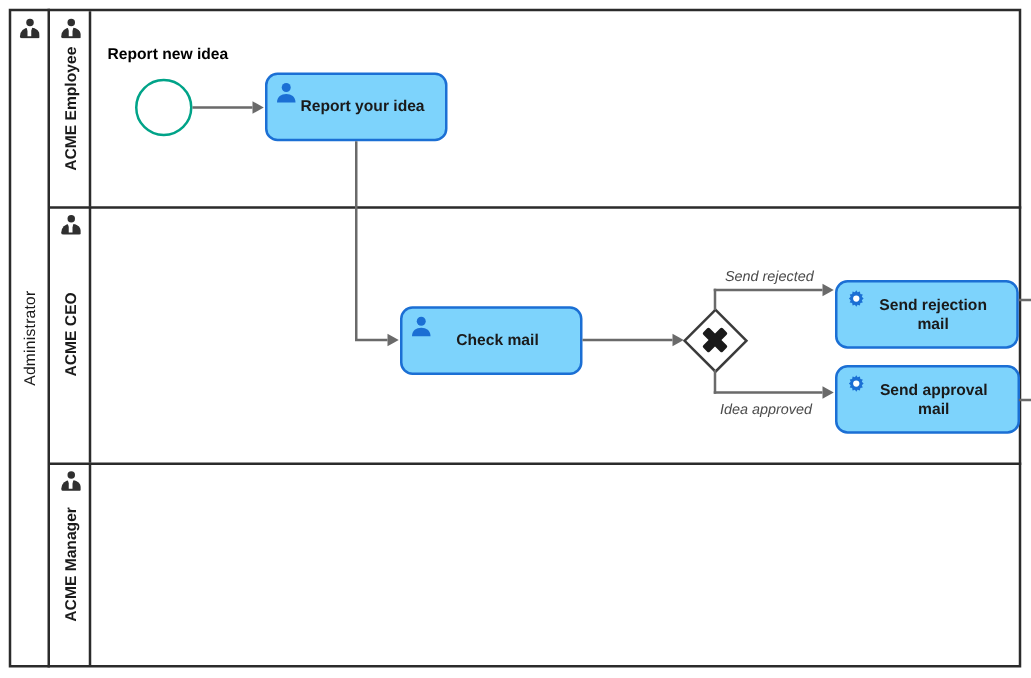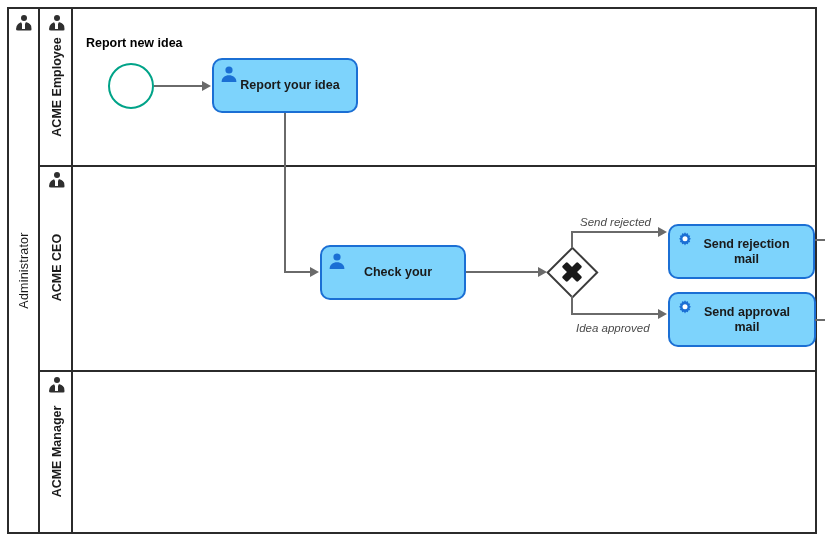--- a/index.html
+++ b/index.html
@@ -278,21 +278,21 @@
   <div class="edge h" style="left:284px; top:271px; width:26px;"></div>
   <div class="arrowhead right" style="left:310px; top:267px;"></div>
 
   <div class="task" style="left:320px; top:245px; width:146px; height:55px;">
     <span class="task-icon">
       <svg viewBox="0 0 18 18" width="18" height="18" aria-hidden="true">
         <circle cx="9" cy="5" r="3.6" fill="#1B6FD4"></circle>
         <path d="M1.6 17 C1.6 12.4 5.0 10.2 9 10.2 C13 10.2 16.4 12.4 16.4 17 Z" fill="#1B6FD4"></path>
       </svg>
     </span>
-    <span class="task-label">Check your</span>
+    <span class="task-label">Check mail</span>
   </div>
 
   <div class="edge h" style="left:466px; top:271px; width:72px;"></div>
   <div class="arrowhead right" style="left:538px; top:267px;"></div>
 
   <div class="gateway" style="left:546px; top:246px;">
     <div class="diamond"></div>
     <svg class="xmark" viewBox="0 0 52 52" aria-hidden="true">
       <g transform="translate(26,26) rotate(45)" fill="#1a1a1a">
         <rect x="-3.6" y="-11" width="7.2" height="22" rx="1.4"></rect>

